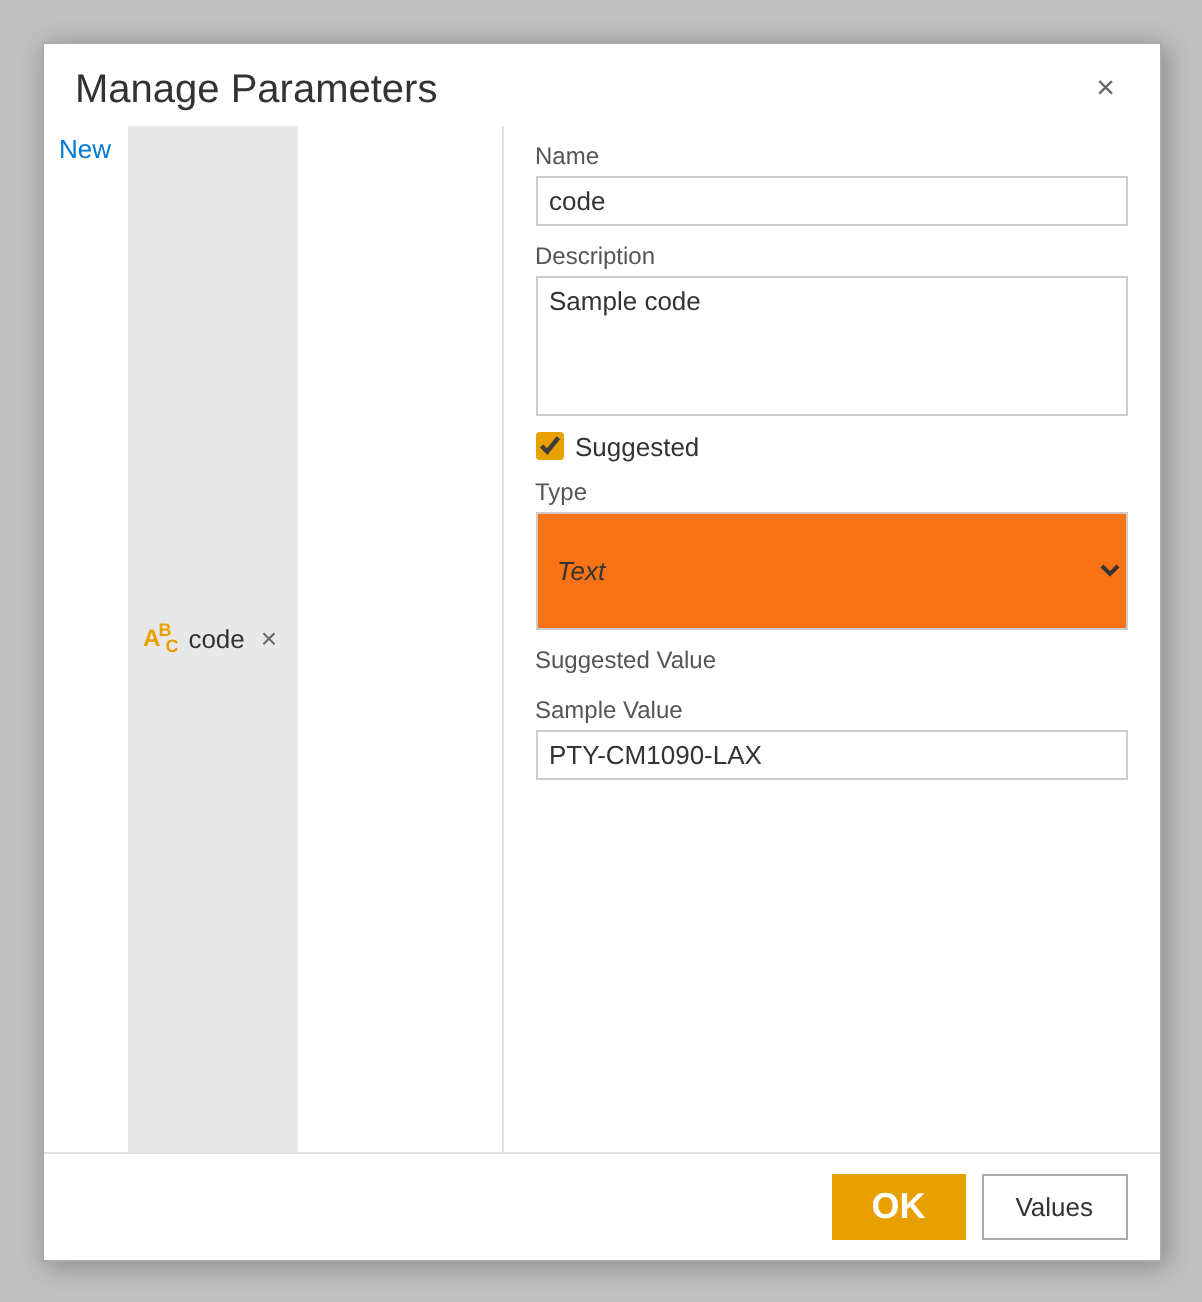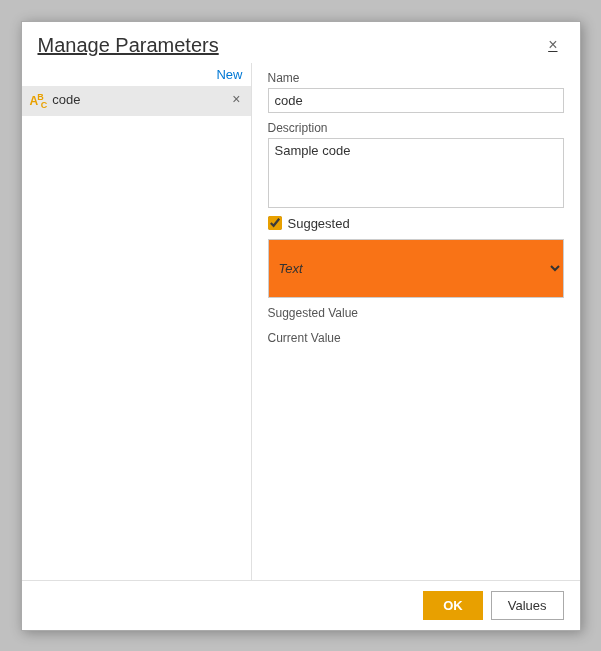--- a/index.html
+++ b/index.html
@@ -22,21 +22,20 @@
       height: 610px;
       display: flex;
       flex-direction: column;
       position: relative;
     }
     .dialog-title-bar {
       display: flex;
       align-items: center;
       justify-content: space-between;
       padding: 12px 16px 6px 16px;
-      text-decoration: underline;
     }
     .dialog-title {
       font-size: 20px;
       font-weight: 300;
       color: #333;
     }
     .close-btn {
       background: none;
       border: none;
       cursor: pointer;
@@ -48,37 +47,37 @@
     .dialog-body {
       display: flex;
       flex: 1;
       overflow: hidden;
     }
     
     .left-panel {
       width: 230px;
       border-right: 1px solid #e0e0e0;
       display: flex;
-      flex-direction: column;
+      flex-direction: row;
       padding: 0;
     }
     .left-panel-header {
       display: flex;
       justify-content: flex-end;
       padding: 4px 8px;
     }
     .new-link {
       color: #0078d4;
       cursor: pointer;
       font-size: 13px;
       text-decoration: none;
     }
     .param-item {
       display: flex;
-      align-items: flex-start;
+      align-items: center;
       padding: 6px 8px;
       background: #e8e8e8;
       gap: 6px;
       cursor: pointer;
     }
     .param-icon {
       font-size: 12px;
       color: #e8a000;
       font-weight: bold;
       letter-spacing: -1px;
@@ -164,21 +163,21 @@
       justify-content: flex-end;
       gap: 8px;
       padding: 10px 16px;
       border-top: 1px solid #e0e0e0;
     }
     .btn-ok {
       background: #e8a000;
       color: #fff;
       border: none;
       padding: 6px 20px;
-      font-size: 13px;
+      font-size: 18px;
       font-family: inherit;
       cursor: pointer;
       font-weight: 600;
       text-align: center;
     }
     .btn-cancel {
       background: #fff;
       color: #333;
       border: 1px solid #aaa;
       padding: 6px 16px;
@@ -222,34 +221,36 @@
         <label class="field-label">Description</label>
         <textarea class="field-textarea" style="">Sample code</textarea>
       </div>
 
       <div class="required-row">
         <input type="checkbox" class="required-checkbox" checked="" style="">
         <span class="required-label">Suggested</span>
       </div>
 
       <div class="field-group">
+        <label class="field-label">Type</label>
         <select class="field-select">
           <option value="Text">Text</option>
           <option value="Number">Number</option>
           <option value="Date">Date</option>
           <option value="Boolean">Boolean</option>
         </select>
       </div>
 
       <div class="field-group">
         <label class="field-label">Suggested Value</label>
       </div>
 
       <div class="field-group">
-        <label class="field-label">Current Value</label>
+        <label class="field-label">Sample Value</label>
+        <input class="field-input" type="text" value="PTY-CM1090-LAX" style="">
       </div>
     </div>
   </div>
 
   <div class="dialog-footer">
     <button class="btn-ok">OK</button>
     <button class="btn-cancel">Values</button>
   </div>
 </div>
 

